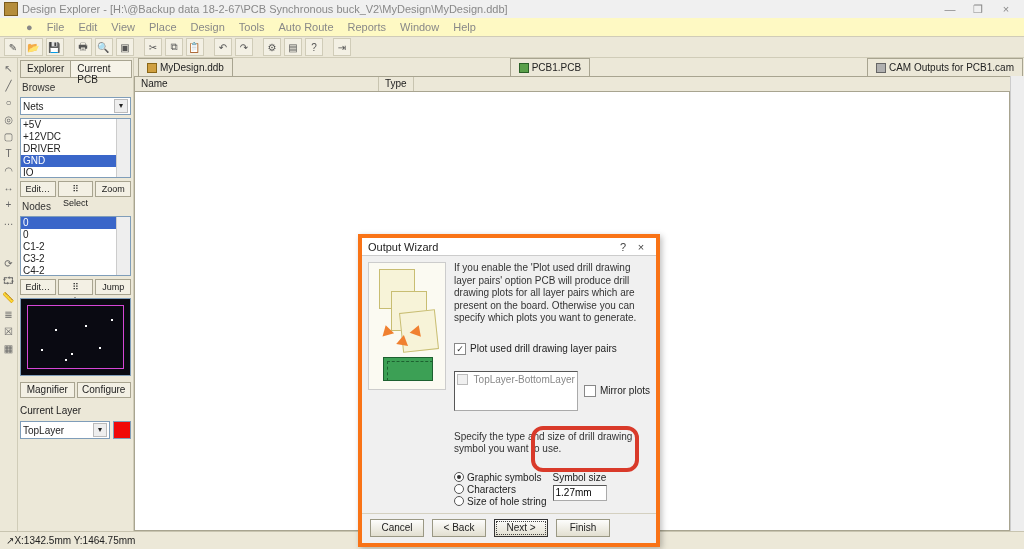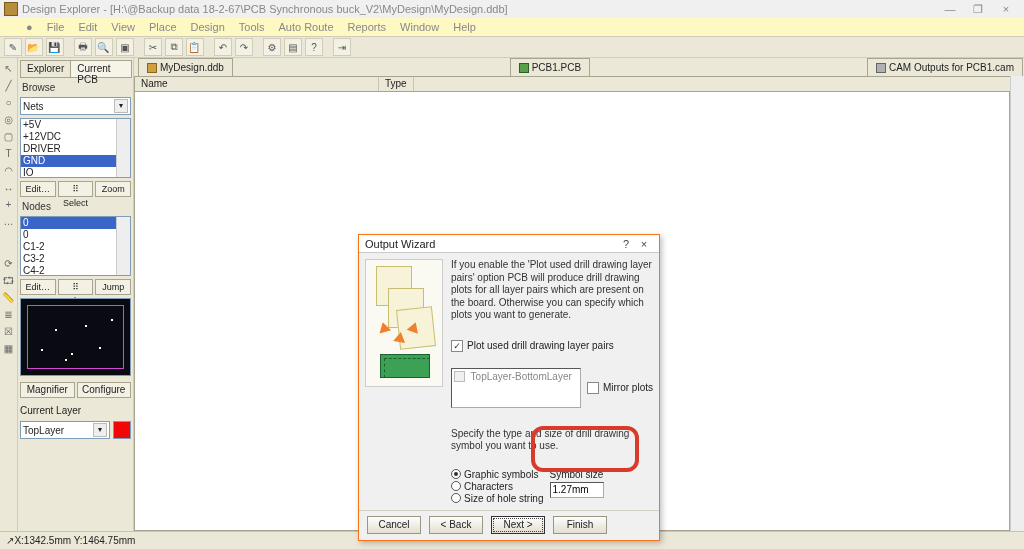--- a/index.html
+++ b/index.html
@@ -203,21 +203,21 @@
     font-size: 10px;
   }
   .status .seg { margin-right: 18px; }
 
   
   .dialog {
     position: absolute;
     left: 358px; top: 176px;
     width: 302px;
     background: #f0f0f0;
-    border: 1px solid #f97316;
+    border: 4px solid #f97316;
     box-shadow: 2px 2px 6px rgba(0,0,0,.25);
     font-size: 10px;
   }
   .dlg-title {
     height: 18px;
     background: #fff;
     border-bottom: 1px solid #ccc;
     display: flex;
     align-items: center;
     padding: 0 6px;

